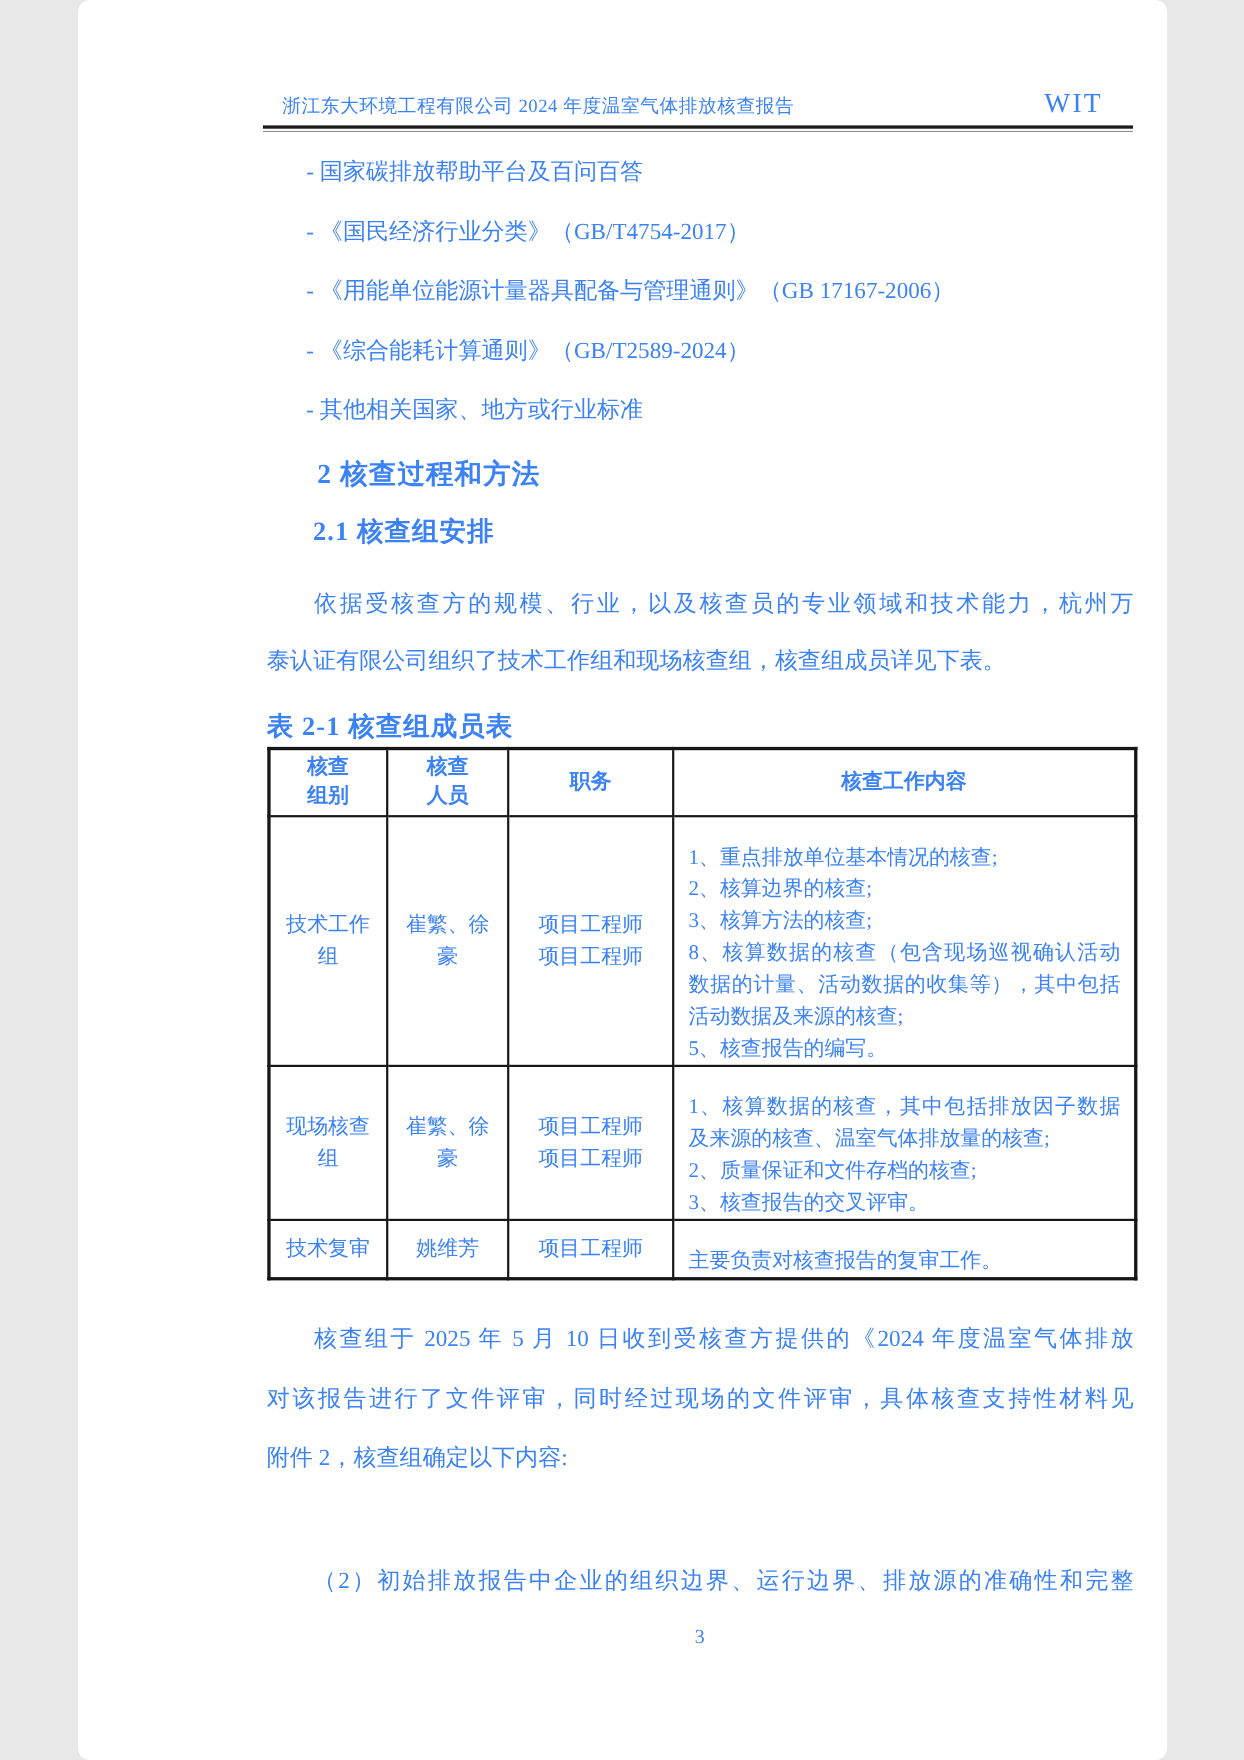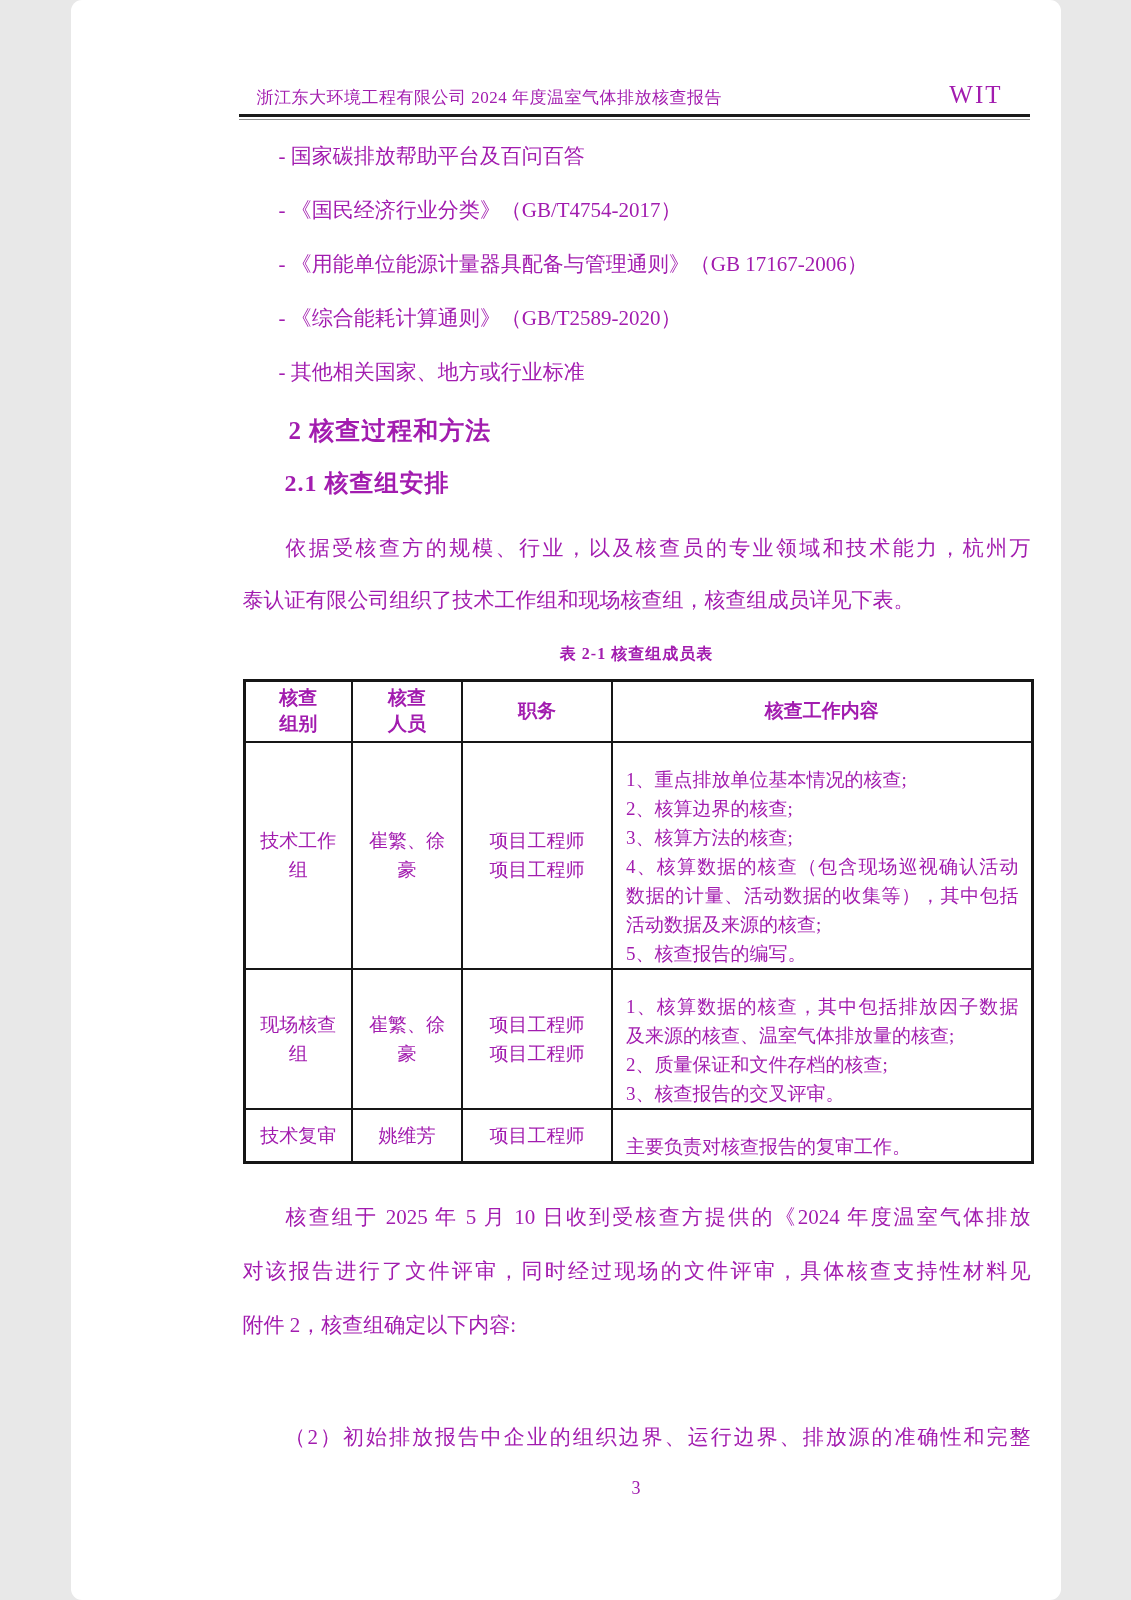--- a/index.html
+++ b/index.html
@@ -2,21 +2,21 @@
 <html><head>
 <meta charset="utf-8">
 <style>
   html, body { margin: 0; padding: 0; background: #e8e8e8; }
   .page {
     position: relative;
     width: 990px;
     height: 1600px;
     margin: 0 auto;
     background: #ffffff;
-    color: #a21caf;
+    color: #3b82f6;
     font-family: "Liberation Serif", "DejaVu Serif", serif;
     overflow: hidden;
     border-radius: 11px;
   }
 
   
   .hdr {
     position: absolute;
     top: 81px; left: 172px; width: 786px;
     display: flex; justify-content: space-between; align-items: baseline;
@@ -53,21 +53,21 @@
   .pline.first { text-indent: 43px; }
   .item-line {
     position: absolute; top: 1410px; left: 172px; width: 788px;
     font-size: 21px; line-height: 54px;
     text-indent: 42px; text-align: justify; text-align-last: justify;
   }
 
   
   .tcaption {
     position: absolute; top: 644px; left: 172px; width: 788px;
-    text-align: center; font-size: 16px; font-weight: bold; letter-spacing: 1px;
+    text-align: left; font-size: 24px; font-weight: bold; letter-spacing: 1px;
   }
   table.mtable {
     position: absolute; top: 679px; left: 172px;
     width: 788px;
     border-collapse: collapse;
     table-layout: fixed;
     font-size: 19px;
     border: 3px solid #161616;
   }
   .mtable th, .mtable td { border: 2px solid #161616; padding: 0; }
@@ -102,21 +102,21 @@
   <div class="hdr">
     <span class="hdr-title">浙江东大环境工程有限公司 2024 年度温室气体排放核查报告</span>
     <span class="hdr-brand">WIT</span>
   </div>
   <div class="hdr-rule"></div>
 
   <div class="reflist">
     <div class="item">- 国家碳排放帮助平台及百问百答</div>
     <div class="item">- 《国民经济行业分类》（GB/T4754-2017）</div>
     <div class="item">- 《用能单位能源计量器具配备与管理通则》（GB 17167-2006）</div>
-    <div class="item">- 《综合能耗计算通则》（GB/T2589-2020）</div>
+    <div class="item">- 《综合能耗计算通则》（GB/T2589-2024）</div>
     <div class="item">- 其他相关国家、地方或行业标准</div>
   </div>
 
   <div class="h-sec h2main">2 核查过程和方法</div>
   <div class="h-sec h21">2.1 核查组安排</div>
 
   <div class="para p21">
     <div class="pline first stretch">依据受核查方的规模、行业，以及核查员的专业领域和技术能力，杭州万</div>
     <div class="pline">泰认证有限公司组织了技术工作组和现场核查组，核查组成员详见下表。</div>
   </div>
@@ -142,21 +142,21 @@
       <td class="c">技术工作
 组</td>
       <td class="c">崔繁、徐
 豪</td>
       <td class="c">项目工程师
 项目工程师</td>
       <td class="content">
         <div class="cl">1、重点排放单位基本情况的核查;</div>
         <div class="cl">2、核算边界的核查;</div>
         <div class="cl">3、核算方法的核查;</div>
-        <div class="cl stretch">4、核算数据的核查（包含现场巡视确认活动</div>
+        <div class="cl stretch">8、核算数据的核查（包含现场巡视确认活动</div>
         <div class="cl stretch">数据的计量、活动数据的收集等），其中包括</div>
         <div class="cl">活动数据及来源的核查;</div>
         <div class="cl">5、核查报告的编写。</div>
       </td>
     </tr>
     <tr class="r1">
       <td class="c">现场核查
 组</td>
       <td class="c">崔繁、徐
 豪</td>

